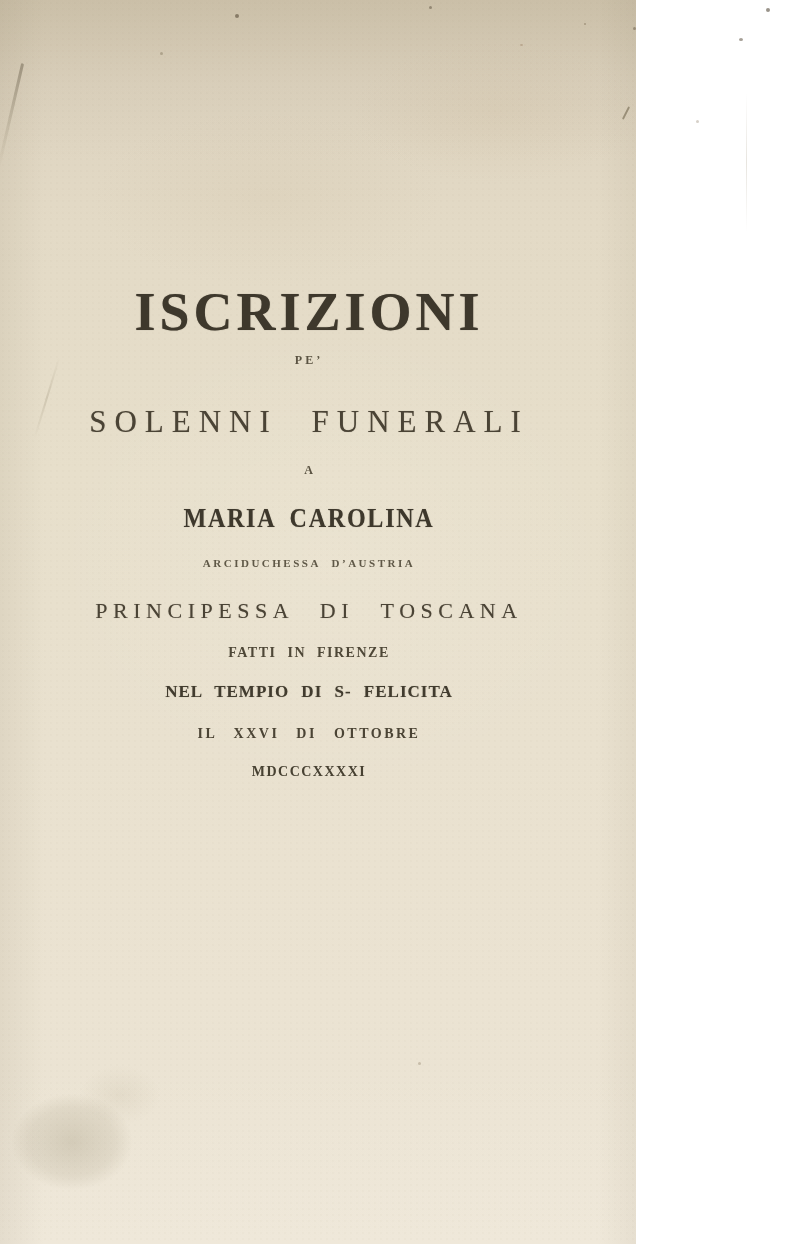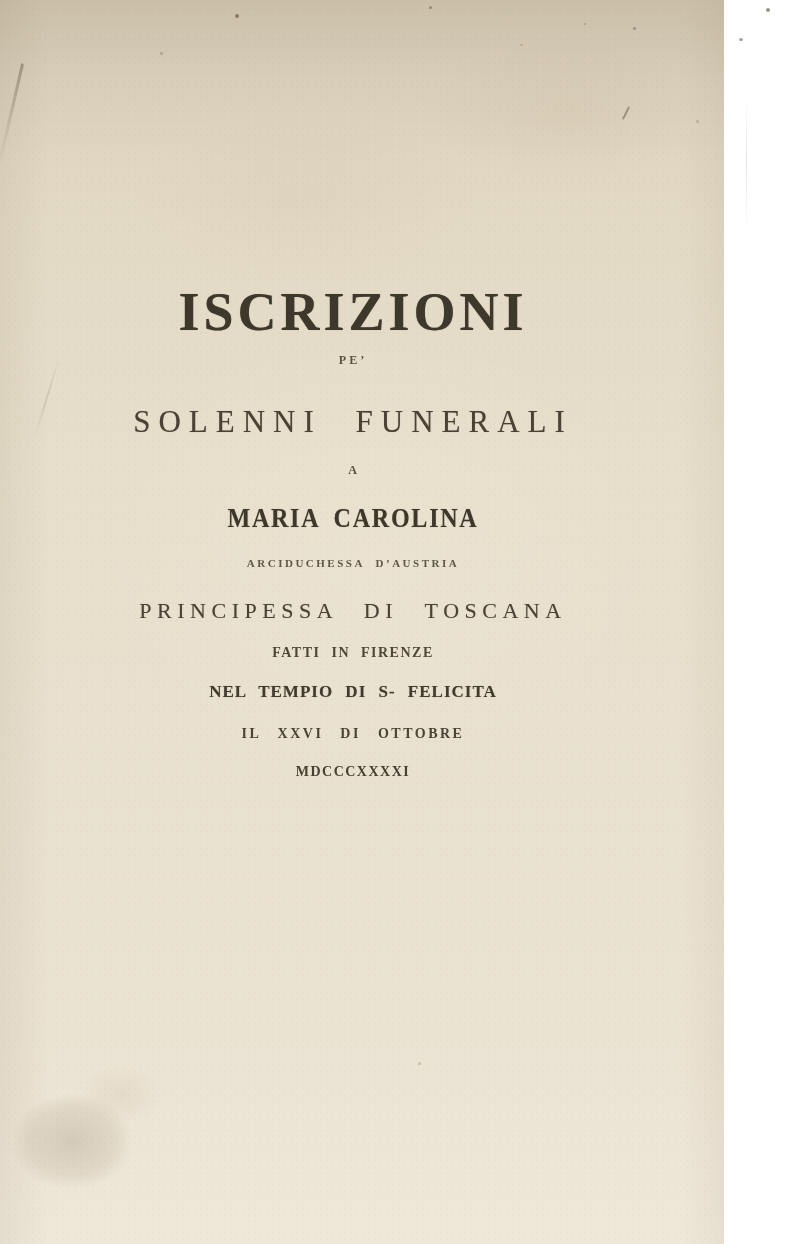--- a/index.html
+++ b/index.html
@@ -1,21 +1,21 @@
 <!DOCTYPE html>
 <html><head>
 <meta charset="utf-8">
 <style>
   * { margin: 0; padding: 0; box-sizing: border-box; }
   html, body { width: 800px; height: 1244px; overflow: hidden; }
   body { font-family: "Liberation Serif", "DejaVu Serif", serif; }
 
   .page {
     position: relative;
-    width: 724px;
+    width: 636px;
     height: 1244px;
     background:
       
       linear-gradient(180deg, rgba(118,104,78,0.13) 0%, rgba(118,104,78,0.05) 6%, rgba(118,104,78,0) 13%),
       
       linear-gradient(90deg, rgba(118,104,78,0.09) 0%, rgba(118,104,78,0) 7%),
       
       linear-gradient(270deg, rgba(118,104,78,0.07) 0%, rgba(118,104,78,0) 6%),
       
       radial-gradient(ellipse 78px 62px at 72px 1142px, rgba(138,128,100,0.26) 0%, rgba(138,128,100,0.13) 55%, rgba(138,128,100,0) 78%),

